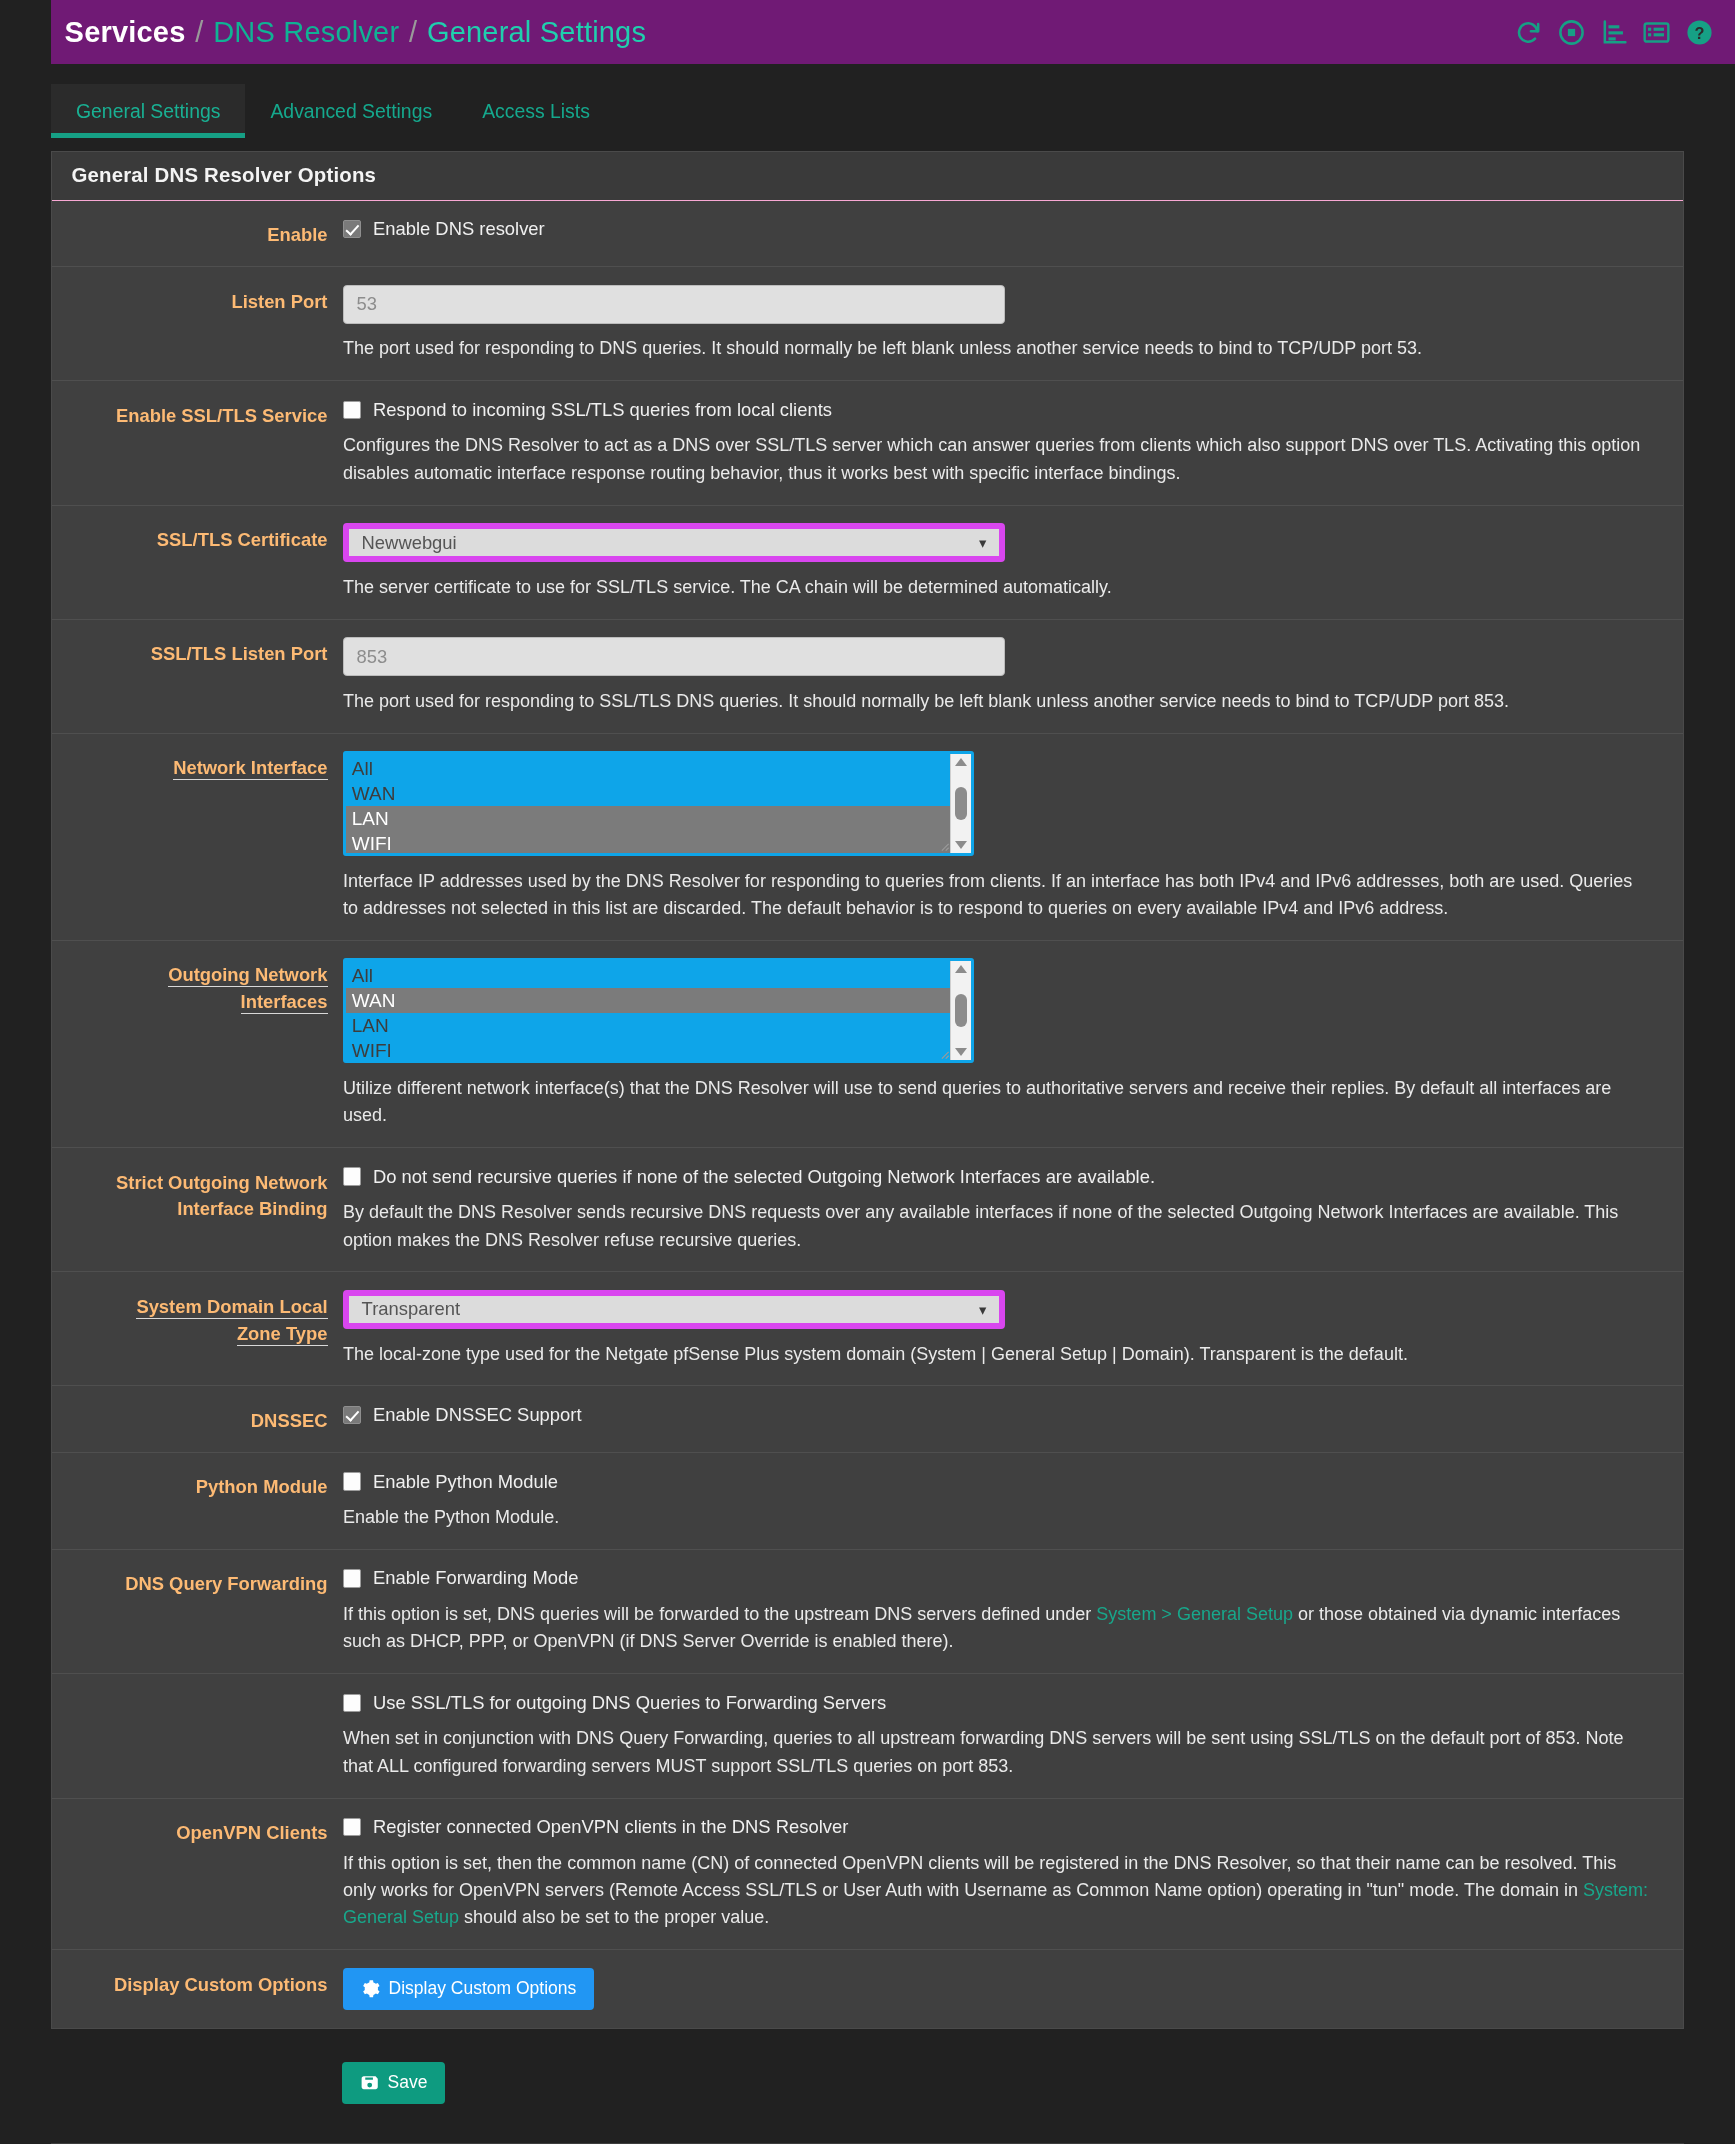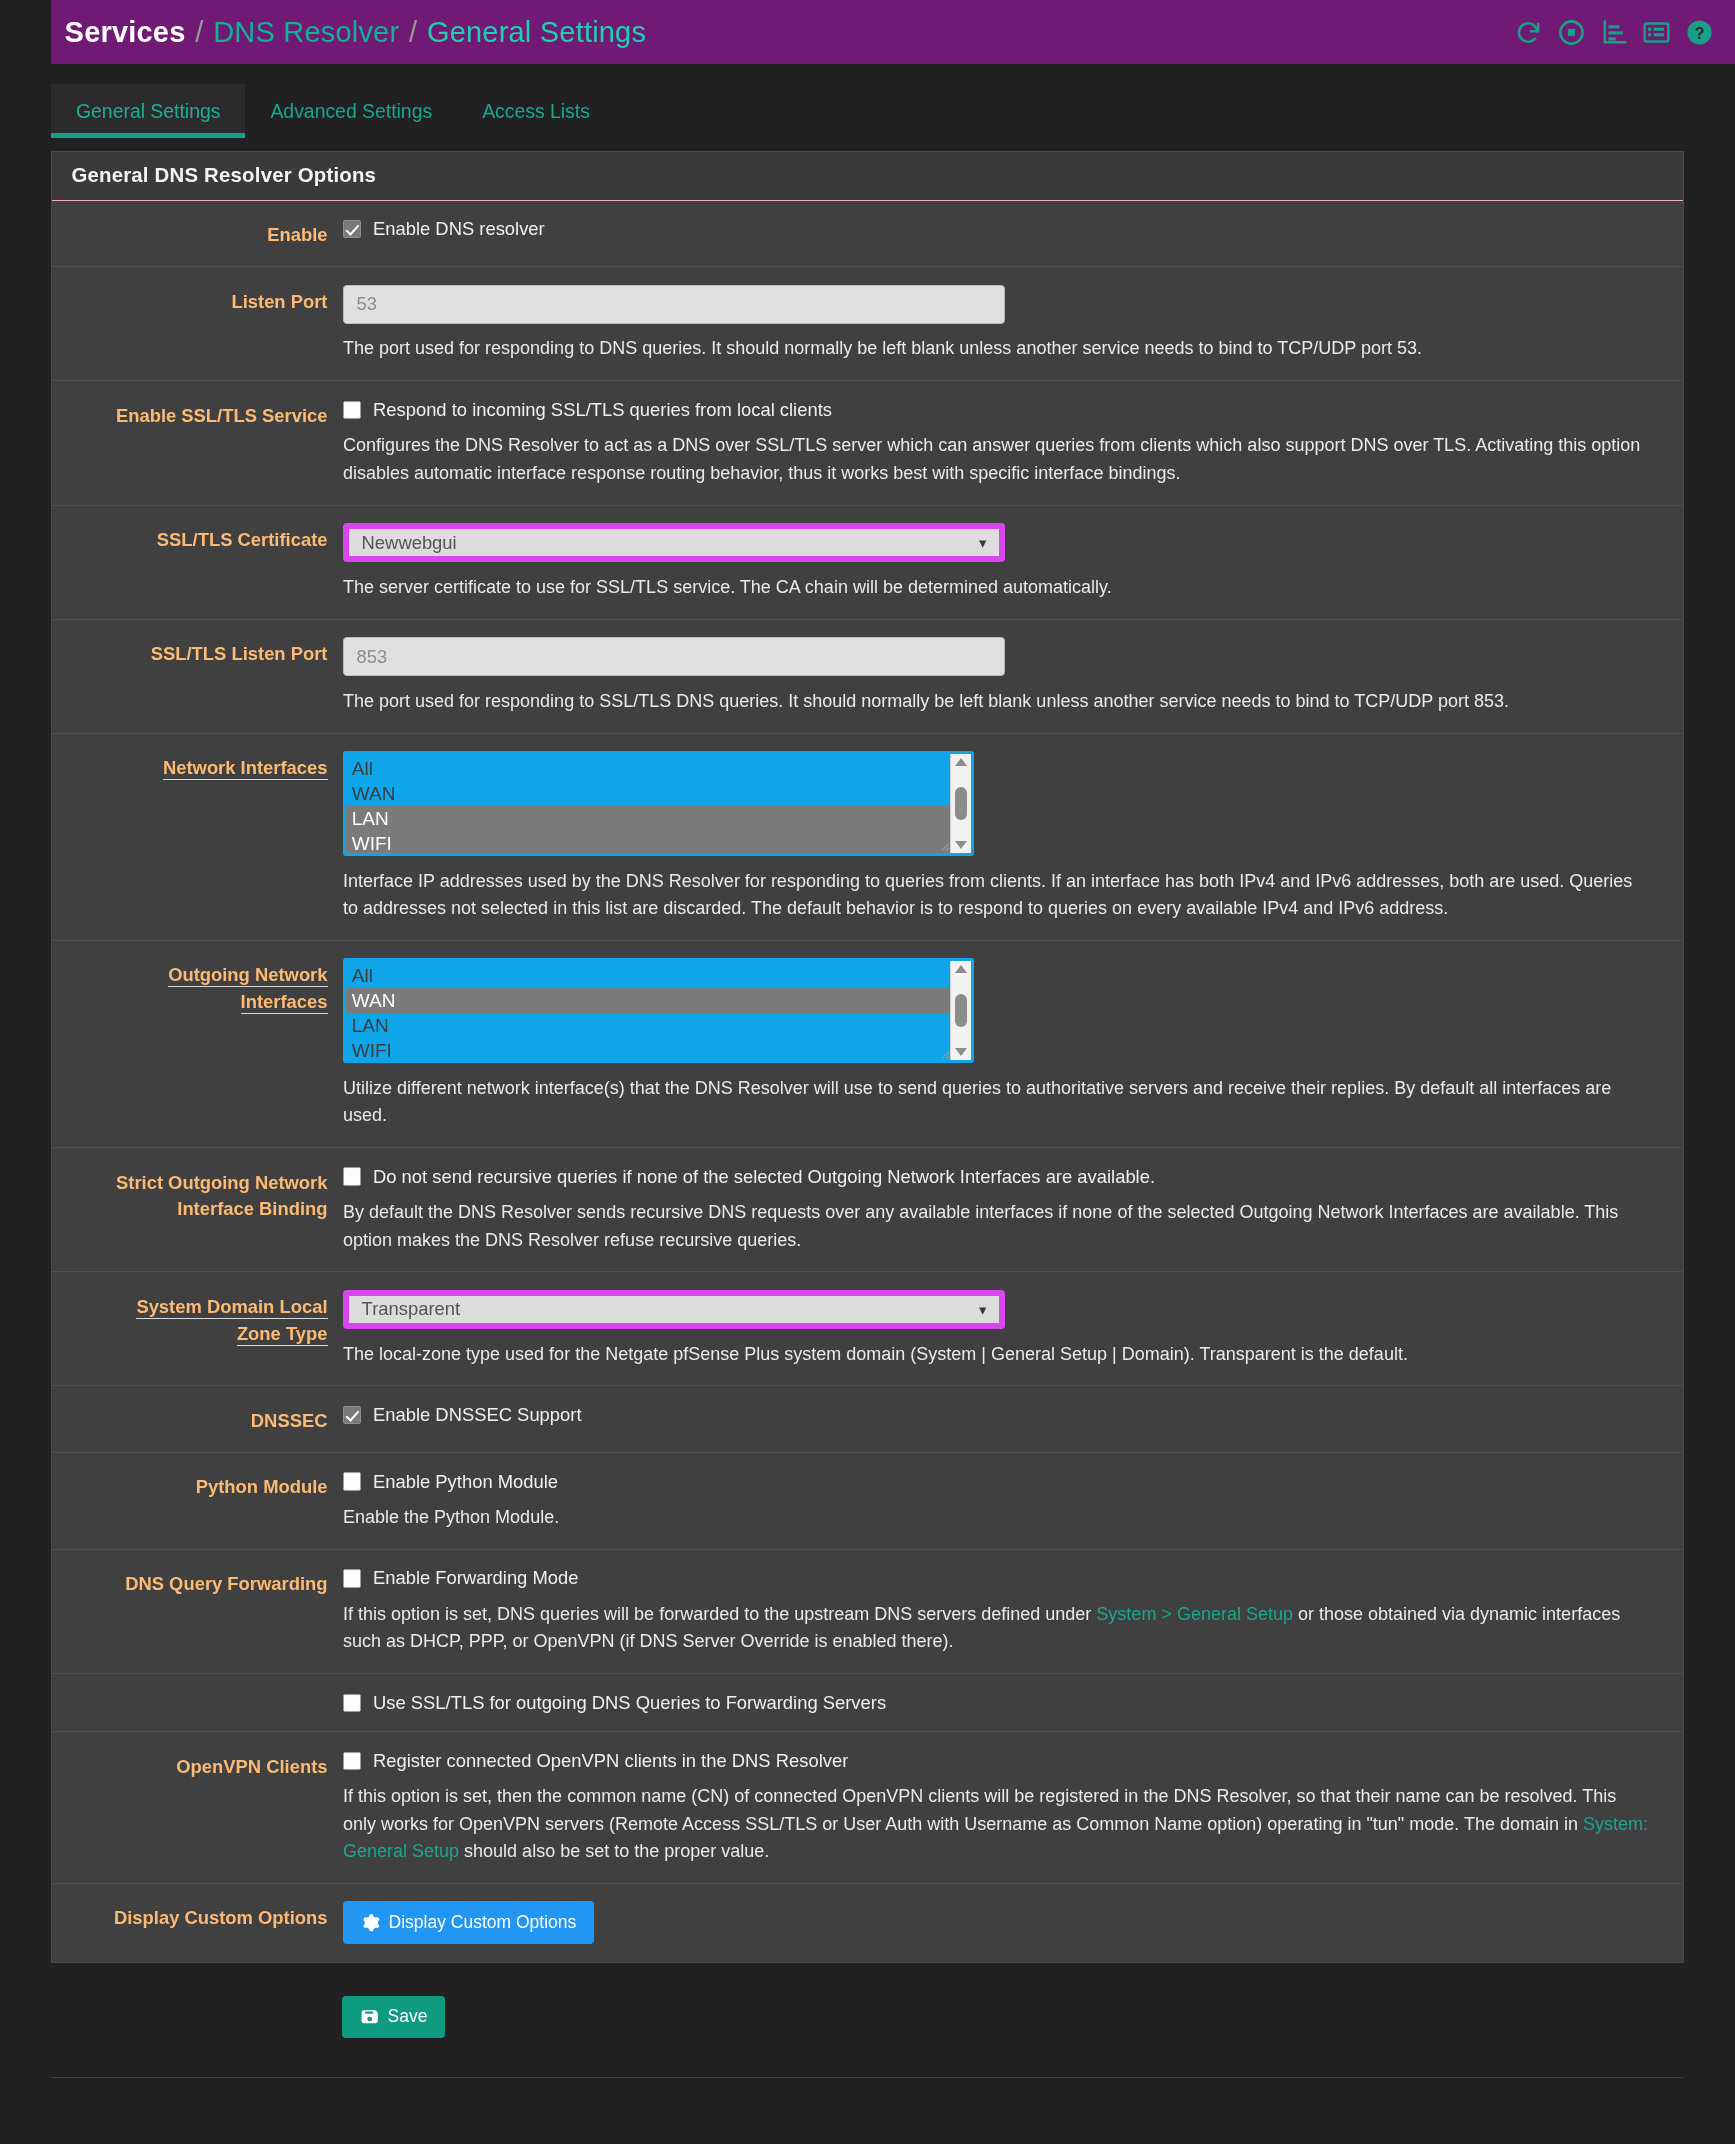--- a/index.html
+++ b/index.html
@@ -339,21 +339,21 @@
   <div class="row">
     <div class="lbl">SSL/TLS Listen Port</div>
     <div class="fld">
       <div class="textinput">853</div>
       <div class="help">The port used for responding to SSL/TLS DNS queries. It should normally be left blank unless another service needs to bind to TCP/UDP port 853.</div>
     </div>
   </div>
 
   <div class="row">
     <div class="lbl u">
-      <span>Network Interfaces</span>
+      <span>Network Interface</span>
     </div>
     <div class="fld">
       <div class="listbox">
         <div class="opts">
           <div class="opt">All</div>
           <div class="opt">WAN</div>
           <div class="opt sel">LAN</div>
           <div class="opt sel">WIFI</div>
 
         </div>
@@ -457,20 +457,21 @@
     </div>
   </div>
 
   <div class="row">
     <div class="lbl"></div>
     <div class="fld">
       <div class="ckline">
         <span class="ck off"></span>
         <span class="cklabel">Use SSL/TLS for outgoing DNS Queries to Forwarding Servers</span>
       </div>
+      <div class="help">When set in conjunction with DNS Query Forwarding, queries to all upstream forwarding DNS servers will be sent using SSL/TLS on the default port of 853. Note that ALL configured forwarding servers MUST support SSL/TLS queries on port 853.</div>
     </div>
   </div>
 
   <div class="row">
     <div class="lbl">OpenVPN Clients</div>
     <div class="fld">
       <div class="ckline">
         <span class="ck off"></span>
         <span class="cklabel">Register connected OpenVPN clients in the DNS Resolver</span>
       </div>

